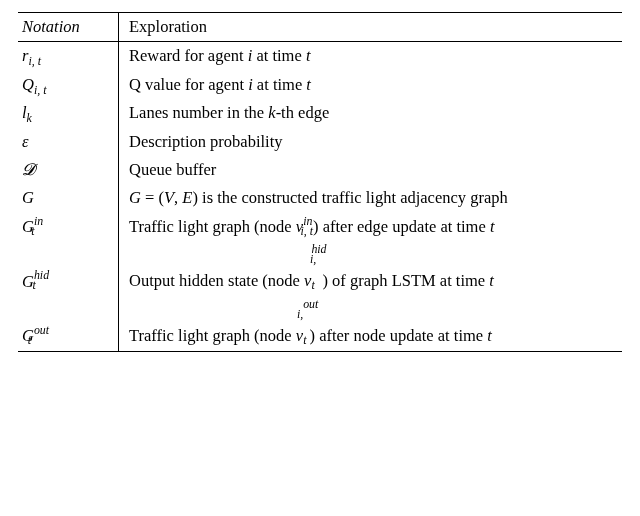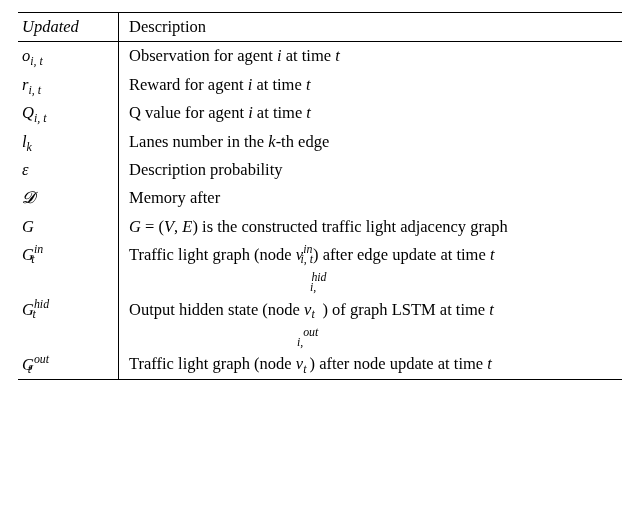--- a/index.html
+++ b/index.html
@@ -47,48 +47,44 @@
   .ss .sub.wide { margin-left: -1.4em; }
   .ss .sub.w3 { margin-left: -1.8em; }
 </style>
 </head>
 <body>
 
 <div class="table-wrap">
   <table>
     <thead>
       <tr>
-        <th class="notation-col">Updated</th>
-        <th class="desc-col">Description</th>
+        <th class="notation-col">Notation</th>
+        <th class="desc-col">Exploration</th>
       </tr>
     </thead>
     <tbody>
-        <tr>
-          <td class="notation-col"><span class="mi">o</span><sub><span class="mi">i</span>, <span class="mi">t</span></sub></td>
-          <td class="desc-col">Observation for agent <span class="mi">i</span> at time <span class="mi">t</span></td>
-        </tr>
         <tr>
           <td class="notation-col"><span class="mi">r</span><sub><span class="mi">i</span>, <span class="mi">t</span></sub></td>
           <td class="desc-col">Reward for agent <span class="mi">i</span> at time <span class="mi">t</span></td>
         </tr>
         <tr>
           <td class="notation-col"><span class="mi">Q</span><sub><span class="mi">i</span>, <span class="mi">t</span></sub></td>
           <td class="desc-col">Q value for agent <span class="mi">i</span> at time <span class="mi">t</span></td>
         </tr>
         <tr>
           <td class="notation-col"><span class="mi">l</span><sub><span class="mi">k</span></sub></td>
           <td class="desc-col">Lanes number in the <span class="mi">k</span>-th edge</td>
         </tr>
         <tr>
           <td class="notation-col"><span class="mi">ε</span></td>
           <td class="desc-col">Description probability</td>
         </tr>
         <tr>
           <td class="notation-col"><span class="cal">𝓓</span></td>
-          <td class="desc-col">Memory after</td>
+          <td class="desc-col">Queue buffer</td>
         </tr>
         <tr>
           <td class="notation-col"><span class="mi">G</span></td>
           <td class="desc-col"><span class="mi">G</span> = (<span class="mi">V</span>, <span class="mi">E</span>) is the constructed traffic light adjacency graph</td>
         </tr>
         <tr>
           <td class="notation-col"><span class="mi">G</span><span class="ss"><span class="sup"><span class="mi">in</span></span><span class="sub"><span class="mi">t</span></span></span></td>
           <td class="desc-col">Traffic light graph (node <span class="mi">v</span><span class="ss"><span class="sup"><span class="mi">in</span></span><span class="sub"><span class="mi">i</span>, <span class="mi">t</span></span></span>) after edge update at time <span class="mi">t</span></td>
         </tr>
         <tr>

